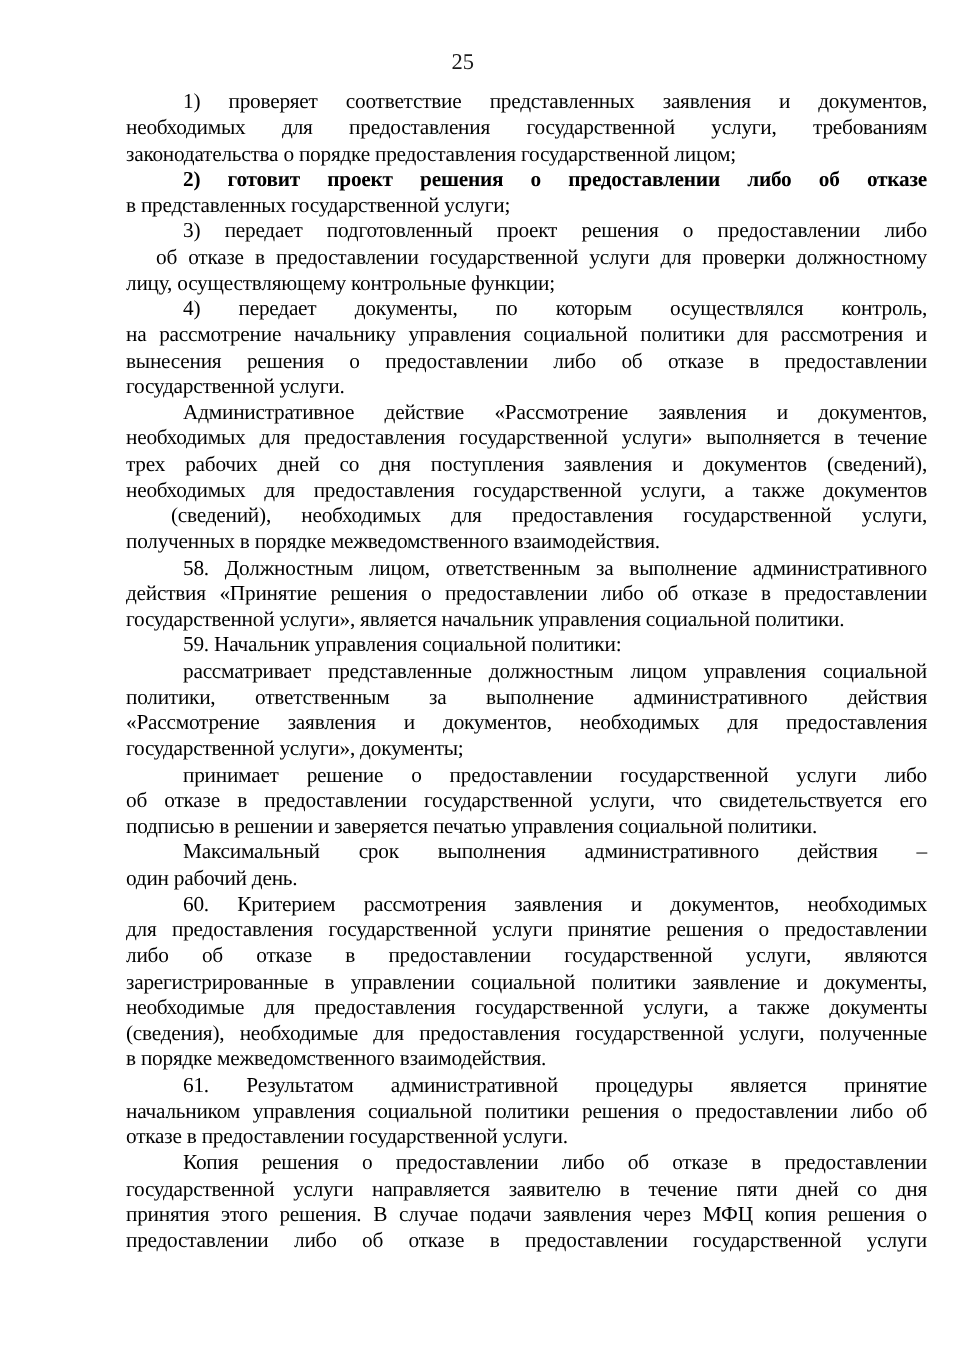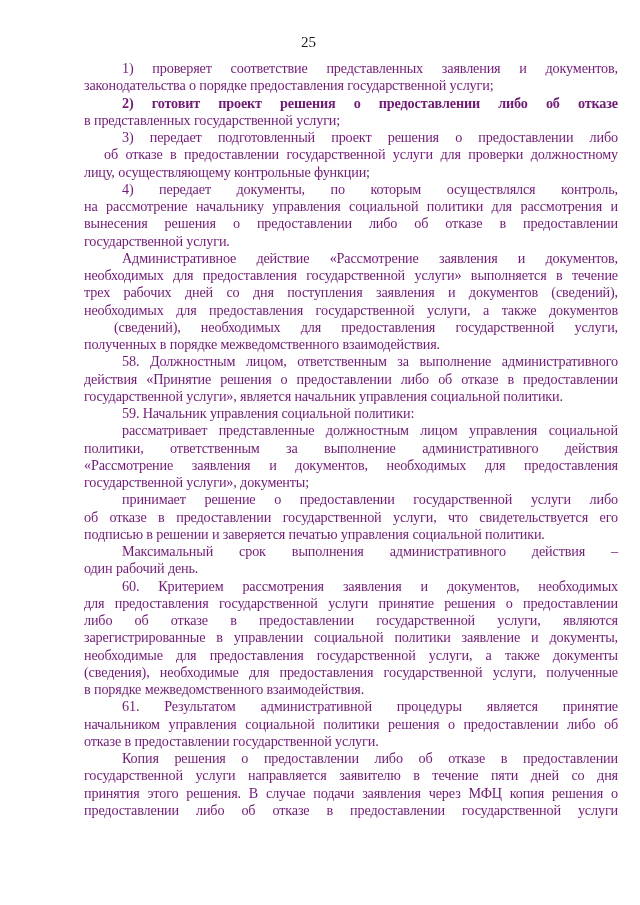--- a/index.html
+++ b/index.html
@@ -5,34 +5,35 @@
   html, body { margin: 0; padding: 0; background: #ffffff; }
   body { width: 640px; height: 905px; overflow: hidden; position: relative; }
   .page { position: absolute; left: 0; top: 0; width: 640px; height: 905px; background: #fff; }
   .page-number {
     position: absolute; top: 34px; left: 0; width: 617px; text-align: center;
     font-family: "Liberation Serif", serif; font-size: 15px; color: #1a1a1a;
   }
   .body-text {
     position: absolute; left: 84px; top: 60px; width: 534px;
     font-family: "Liberation Serif", serif; font-size: 14.2px; line-height: 17.25px;
-    color: #701a75; text-align: justify; letter-spacing: -0.15px;
+    color: #000000; text-align: justify; letter-spacing: -0.15px;
   }
   .line { display: block; height: 17.25px; white-space: nowrap; text-align: justify; text-align-last: justify; }
   .line.last { text-align-last: left; }
   .line.indent { padding-left: 38px; }
 </style>
 </head>
 <body>
 
 <div class="page">
   <div class="page-number">25</div>
   <div class="body-text" id="body-text">
       <span class="line indent"><span style="white-space: nowrap; word-spacing: 0px;">1) проверяет соответствие представленных заявления и документов,</span></span>
-      <span class="line last"><span style="white-space: nowrap;">законодательства о порядке предоставления государственной услуги;</span></span>
+      <span class="line"><span style="white-space: nowrap; word-spacing: 0px;">необходимых для предоставления государственной услуги, требованиям</span></span>
+      <span class="line last"><span style="white-space: nowrap;">законодательства о порядке предоставления государственной лицом;</span></span>
       <span class="line indent"><span style="white-space: nowrap; word-spacing: 0px; font-weight: bold;">2) готовит проект решения о предоставлении либо об отказе</span></span>
       <span class="line last"><span style="white-space: nowrap;">в представленных государственной услуги;</span></span>
       <span class="line indent"><span style="white-space: nowrap; word-spacing: 0px;">3) передает подготовленный проект решения о предоставлении либо</span></span>
       <span class="line"><span style="white-space: nowrap; word-spacing: 0px; margin-left: 20px;">об отказе в предоставлении государственной услуги для проверки должностному</span></span>
       <span class="line last"><span style="white-space: nowrap;">лицу, осуществляющему контрольные функции;</span></span>
       <span class="line indent"><span style="white-space: nowrap; word-spacing: 0px;">4) передает документы, по которым осуществлялся контроль,</span></span>
       <span class="line"><span style="white-space: nowrap; word-spacing: 0px;">на рассмотрение начальнику управления социальной политики для рассмотрения и</span></span>
       <span class="line"><span style="white-space: nowrap; word-spacing: 0px;">вынесения решения о предоставлении либо об отказе в предоставлении</span></span>
       <span class="line last"><span style="white-space: nowrap;">государственной услуги.</span></span>
       <span class="line indent"><span style="white-space: nowrap; word-spacing: 0px;">Административное действие «Рассмотрение заявления и документов,</span></span>

